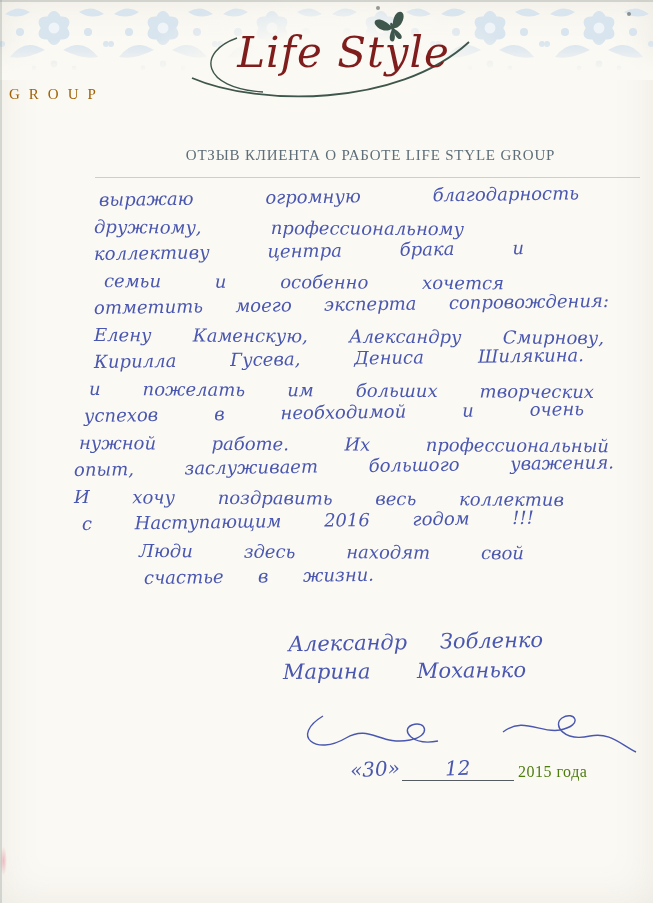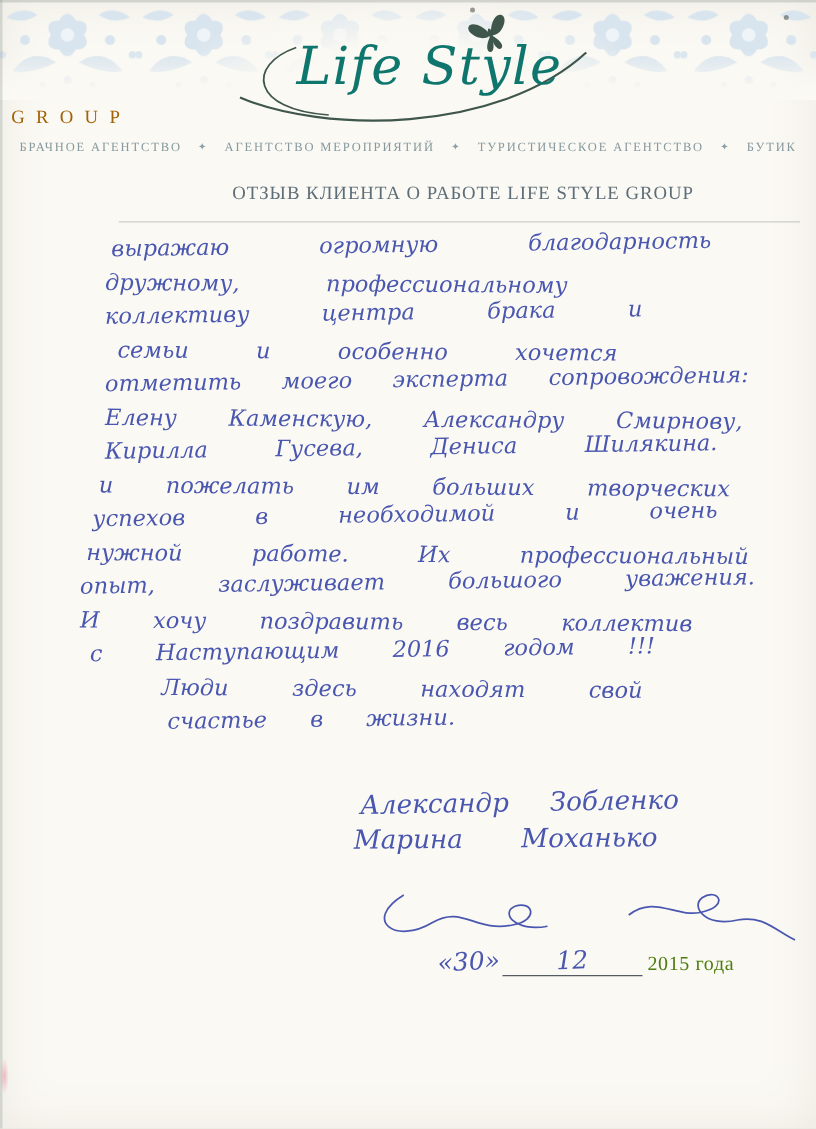--- a/index.html
+++ b/index.html
@@ -20,21 +20,21 @@
   .lace-fade-bottom{position:absolute;top:40px;left:0;width:653px;height:40px;
     background:linear-gradient(rgba(251,249,243,0),#fbf9f3 85%);}
   .logo-fade{position:absolute;top:0;left:150px;width:353px;height:95px;
     background:radial-gradient(ellipse at 50% 65%,#fbf9f3 30%,rgba(251,249,243,0) 75%);}
 
   
   .logo-wrap{position:absolute;top:14px;left:0;width:100%;text-align:center;}
   .logo-swash{position:absolute;top:26px;left:167px;}
   .logo-text{
     position:relative;display:inline-block;margin-top:14px;
-    font:italic 42px "DejaVu Serif",serif;color:#0f766e;letter-spacing:1px;margin-left:34px;
+    font:italic 42px "DejaVu Serif",serif;color:#7f1d1d;letter-spacing:1px;margin-left:34px;
   }
   .butterfly{position:absolute;top:8px;left:374px;}
   .group-label{
     position:absolute;top:86px;left:0;width:100%;text-align:left;
     font:15px "Liberation Serif",serif;color:#a16207;letter-spacing:9px;padding-left:9px;box-sizing:border-box;
   }
 
   
   .services{
     position:absolute;top:113px;left:0;width:100%;text-align:center;
@@ -44,21 +44,21 @@
   .diamond{font-size:8px;color:#8ba0a6;margin:0 9px;vertical-align:1px;}
 
   
   .title{
     position:absolute;top:147px;left:0;width:100%;text-align:center;
     font:15px "Liberation Serif",serif;color:#5d6e79;letter-spacing:.8px;margin-left:44px;
   }
   .title-rule{position:absolute;top:177px;left:95px;width:545px;border-bottom:1px solid rgba(150,156,150,.45);}
 
   
-  .hw-block{position:absolute;top:186px;left:64px;width:560px;}
+  .hw-block{position:absolute;top:186px;left:74px;width:560px;}
   .hw-line{
     font:italic 18px "DejaVu Serif",serif;color:#4a57b0;
     line-height:27px;height:27px;
     text-align:justify;text-align-last:justify;
     transform-origin:left center;
   }
   .hw-line:nth-child(odd){transform:rotate(-0.8deg);}
   .hw-line:nth-child(even){transform:rotate(0.35deg);}
   .l1{margin-left:25px;width:480px}  .l2{margin-left:20px;width:370px}
   .l3{margin-left:20px;width:430px}  .l4{margin-left:30px;width:400px}
@@ -135,29 +135,20 @@
     <g fill="#3e564c" transform="rotate(-18 18 18)">
       <path d="M18,20 C10,2 -2,6 4,15 C8,21 14,22 18,20 Z"></path>
       <path d="M18,20 C24,0 38,6 30,16 C26,21 21,22 18,20 Z"></path>
       <path d="M18,20 C12,26 10,32 14,33 C17,33 19,26 18,20 Z"></path>
       <path d="M18,20 C24,26 26,32 22,33 C19,33 17,26 18,20 Z"></path>
       <ellipse cx="18" cy="19" rx="1.6" ry="4.4"></ellipse>
     </g>
   </svg>
   <div class="group-label">GROUP</div>
 
-  <div class="services">
-    <span>Брачное Агентство</span>
-    <span class="diamond">✦</span>
-    <span>Агентство Мероприятий</span>
-    <span class="diamond">✦</span>
-    <span>Туристическое Агентство</span>
-    <span class="diamond">✦</span>
-    <span>Бутик</span>
-  </div>
 
   <div class="title">ОТЗЫВ КЛИЕНТА О РАБОТЕ LIFE STYLE GROUP</div>
   <div class="title-rule"></div>
 
   <div class="hw-block">
     <div class="hw-line l1">выражаю огромную благодарность</div>
     <div class="hw-line l2">дружному, профессиональному</div>
     <div class="hw-line l3">коллективу центра брака и</div>
     <div class="hw-line l4">семьи и особенно хочется</div>
     <div class="hw-line l5">отметить моего эксперта сопровождения:</div>

